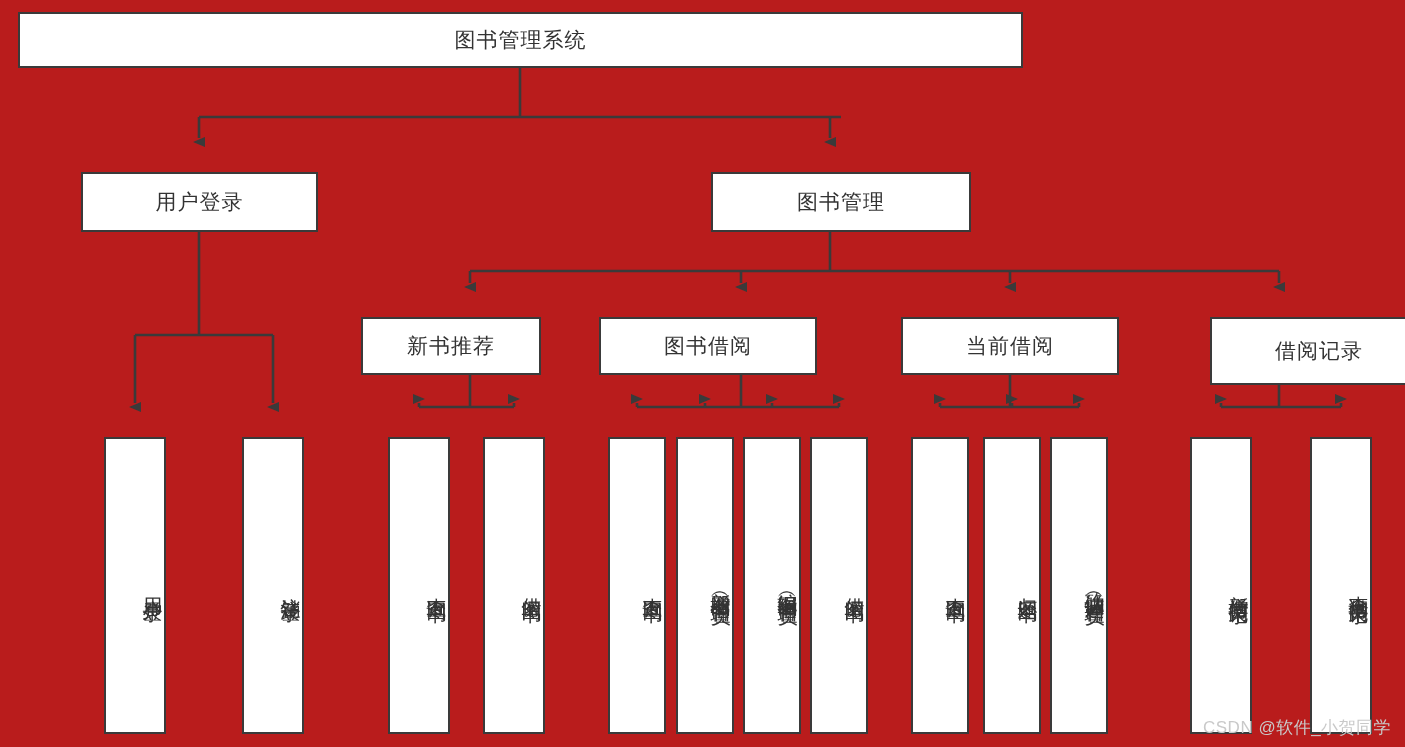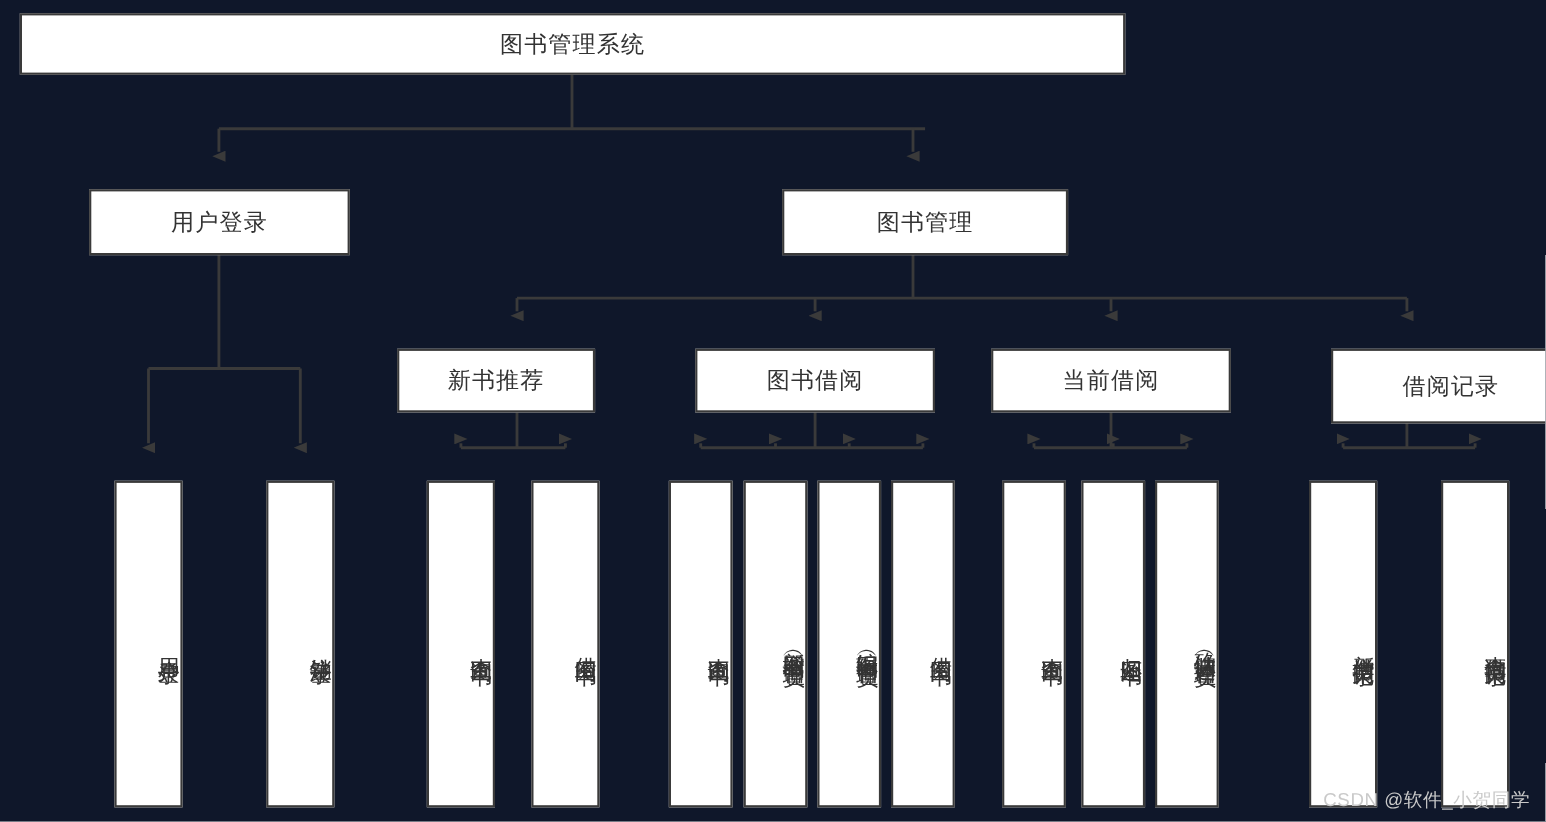--- a/index.html
+++ b/index.html
@@ -1,19 +1,19 @@
 <!DOCTYPE html>
 <html><head>
 <meta charset="utf-8">
 <style>
   html,body{margin:0;padding:0;background:#ffffff;}
   #canvas{
     position:relative;
     width:1405px;height:747px;
-    background:#0f172a;
+    background:#b91c1c;
     font-family:"Liberation Sans","DejaVu Sans",sans-serif;
     overflow:hidden;
   }
   svg.edges{position:absolute;left:0;top:0;width:1405px;height:747px;pointer-events:none;}
   .node{
     position:absolute;
     box-sizing:border-box;
     background:#ffffff;
     border:2px solid #3a3a3a;
     display:flex;
@@ -108,21 +108,21 @@
   <div class="node h" id="l2-0" style="left: 81px; top: 172px; width: 237px; height: 60px;">
     <span>用户登录</span>
   </div>
   <div class="node h" id="l2-1" style="left: 711px; top: 172px; width: 260px; height: 60px;">
     <span>图书管理</span>
   </div>
 
   <div class="node h" id="l3-0" style="left: 361px; top: 317px; width: 180px; height: 58px;">
     <span>新书推荐</span>
   </div>
-  <div class="node h" id="l3-1" style="left: 632px; top: 317px; width: 218px; height: 58px;">
+  <div class="node h" id="l3-1" style="left: 599px; top: 317px; width: 218px; height: 58px;">
     <span>图书借阅</span>
   </div>
   <div class="node h" id="l3-2" style="left: 901px; top: 317px; width: 218px; height: 58px;">
     <span>当前借阅</span>
   </div>
   <div class="node h" id="l3-3" style="left: 1170px; top: 317px; width: 218px; height: 68px; margin-left: 40px;">
     <span>借阅记录</span>
   </div>
 
   <div class="node v" id="lf-0" style="left: 104px; top: 437px; width: 62px; height: 297px;">

